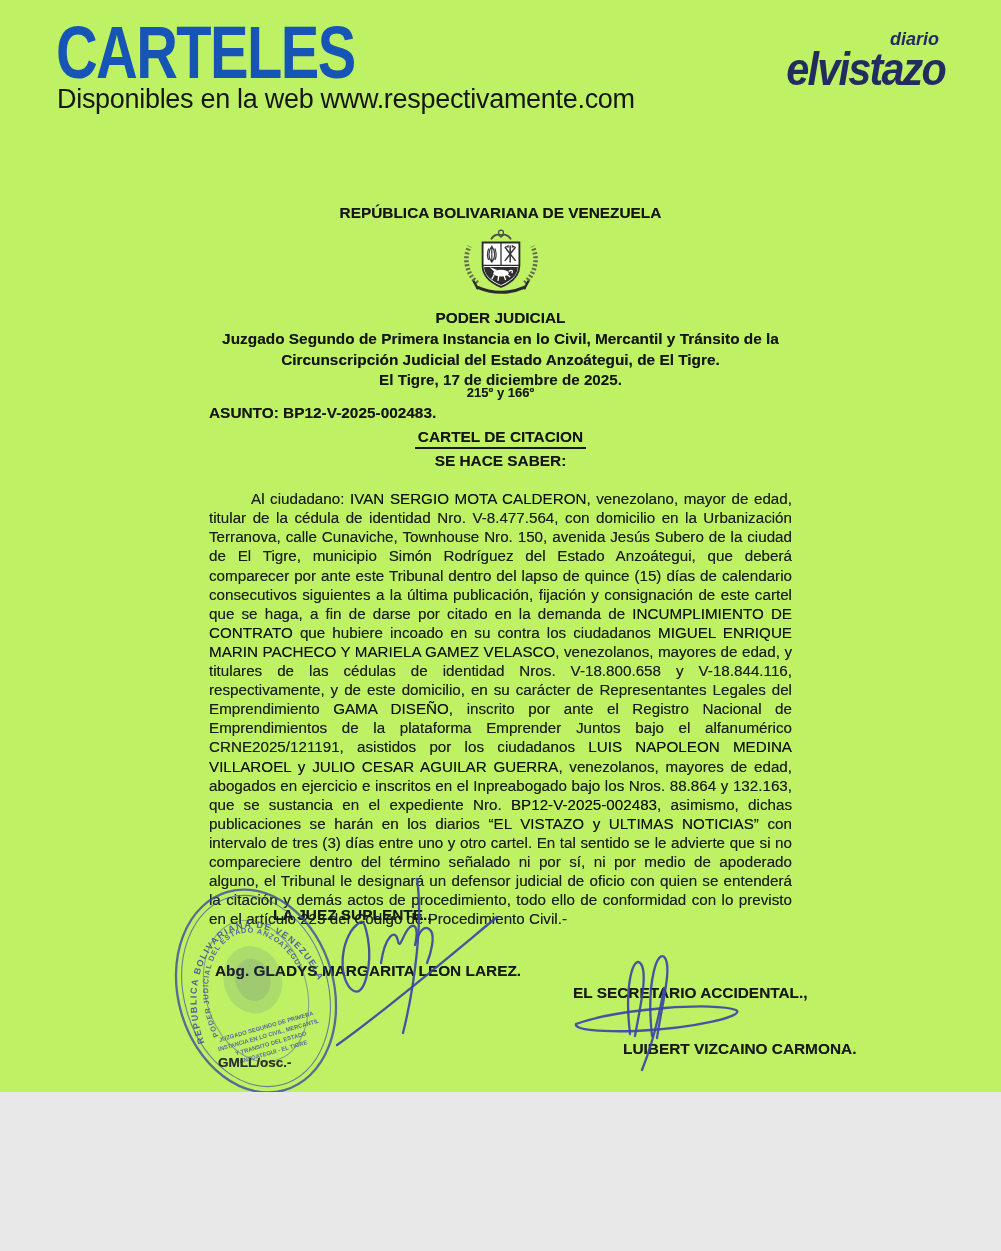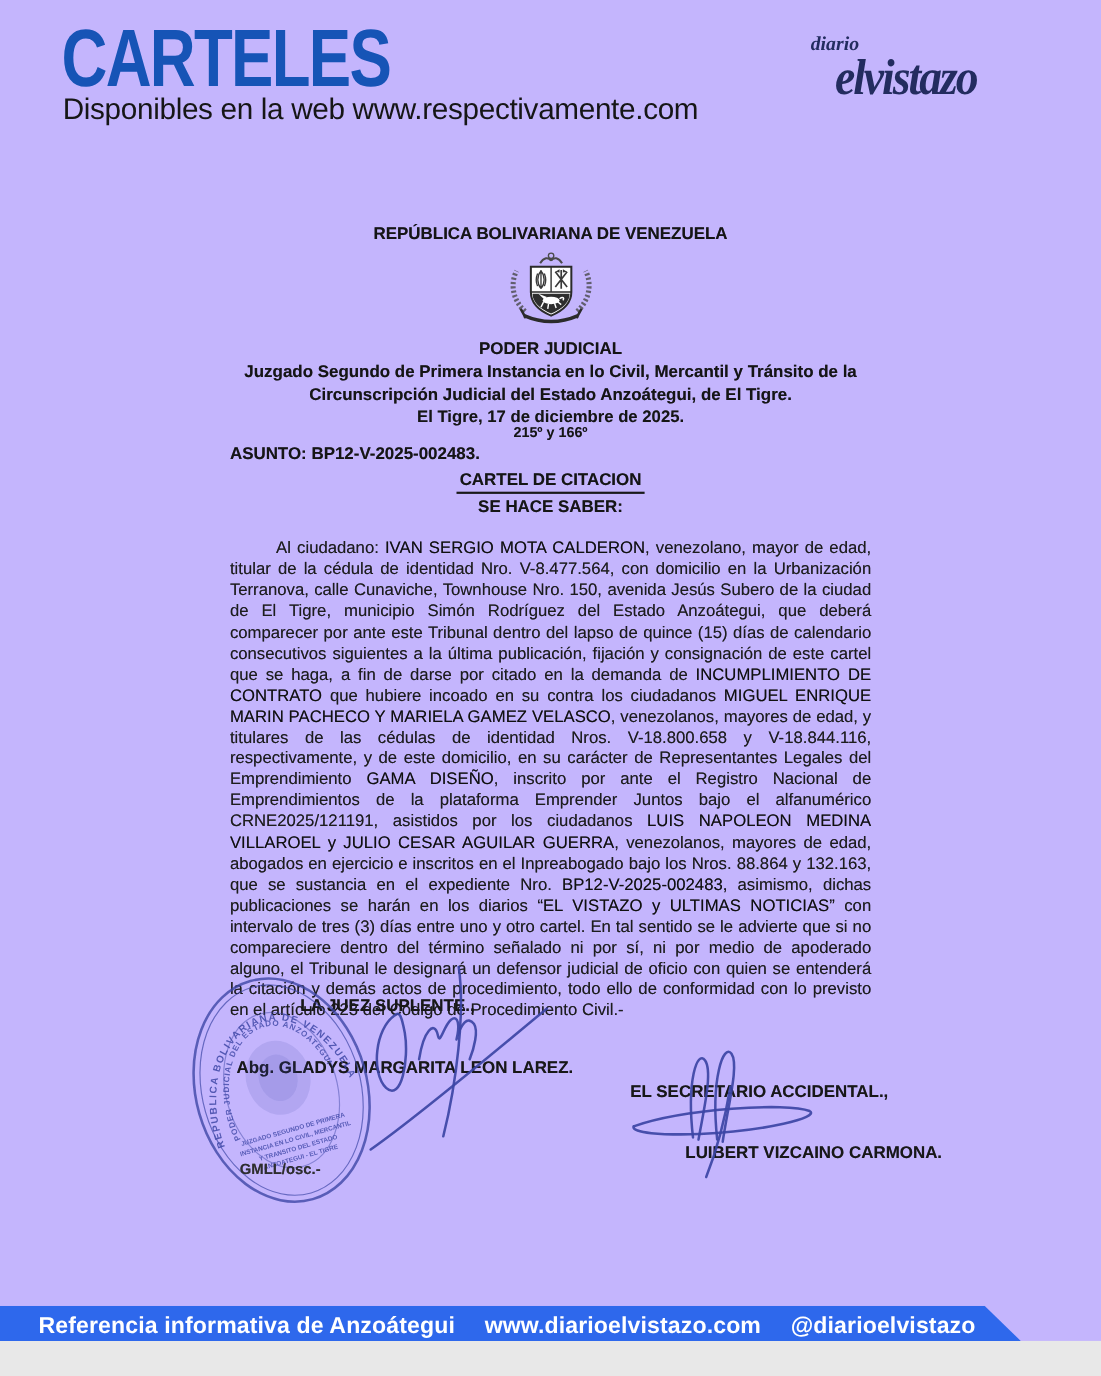--- a/index.html
+++ b/index.html
@@ -1,38 +1,38 @@
 <!DOCTYPE html>
 <html style="--brand-blue: #1654b6; --logo-navy: #232c5f; --footer-blue: #2e68ec; --footer-navy: #0d2342; --ink-blue: #3c45a5; --text-ink: #1c1c1c;"><head>
 <meta charset="utf-8">
 <style>
   html,body{margin:0;padding:0;background:#e8e8e8;}
   .page{
     position:relative;
-    width:1001px;height:1219px;
-    background:#c4b5fd;
+    width:1001px;height:1092px;
+    background:#bef264;
     overflow:hidden;
     font-family:"Liberation Sans", sans-serif;
     color:var(--text-ink,#1c1c1c);
   }
   
   .masthead-title{
     position:absolute;left:56px;top:16px;
     font-size:74px;font-weight:700;letter-spacing:-2px;line-height:1;
     color:var(--brand-blue,#1654b6);
     transform:scaleX(.78);transform-origin:left top;
     white-space:nowrap;
   }
   .masthead-sub{
     position:absolute;left:57px;top:84px;
     font-size:27px;color:#161616;letter-spacing:-.3px;white-space:nowrap;
   }
   .logo{
-    position:absolute;right:44px;top:30px;width:220px;height:66px;
-    color:var(--logo-navy,#232c5f);text-align:left;font-family:Liberation Serif, serif;
+    position:absolute;right:56px;top:30px;width:220px;height:66px;
+    color:var(--logo-navy,#232c5f);text-align:right;
   }
   .logo .logo-top{
     font-size:18px;font-weight:700;font-style:italic;letter-spacing:0;
     margin-right:6px;line-height:1;
   }
   .logo .logo-name{
     font-size:46px;font-weight:700;font-style:italic;letter-spacing:-2px;line-height:.95;
     transform:scaleX(.9);transform-origin:right top;white-space:nowrap;
   }
   

